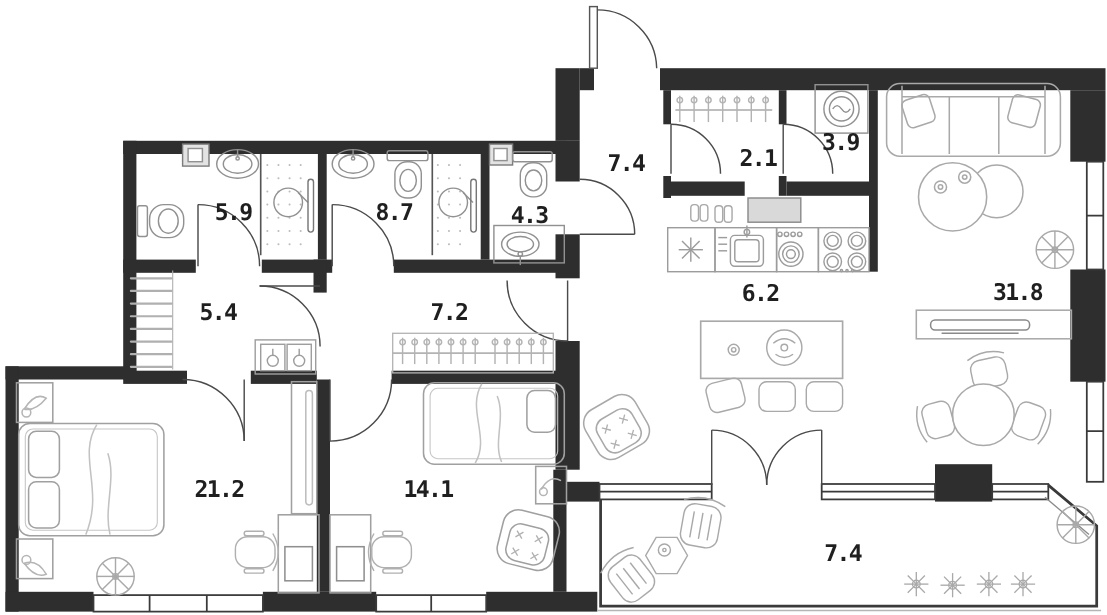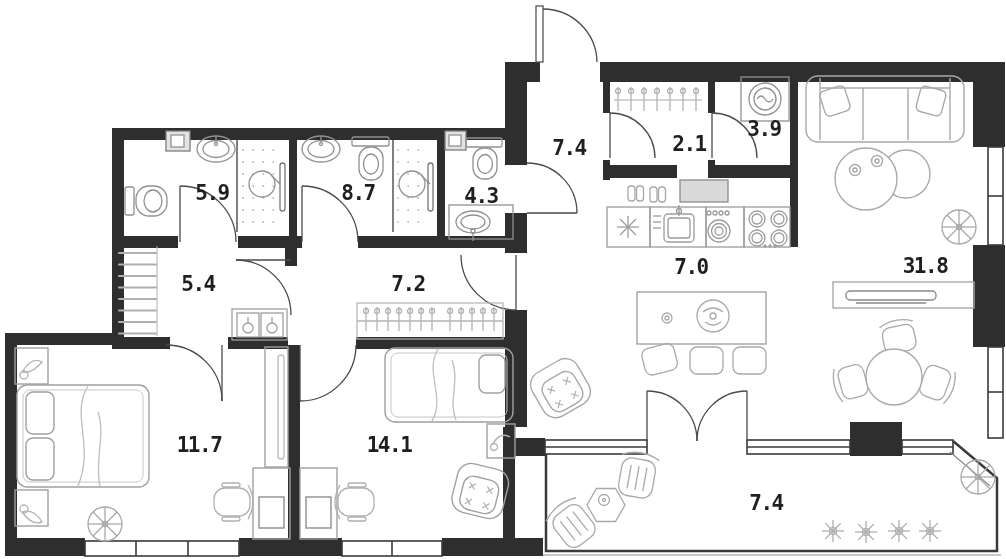--- a/index.html
+++ b/index.html
@@ -539,19 +539,19 @@
 </svg>
 
   <div class="room-label" style="left:212px;top:193px;">5.9</div>
   <div class="room-label" style="left:358px;top:193px;">8.7</div>
   <div class="room-label" style="left:481px;top:196px;">4.3</div>
   <div class="room-label" style="left:569px;top:148px;">7.4</div>
   <div class="room-label" style="left:689px;top:144px;">2.1</div>
   <div class="room-label" style="left:764px;top:129px;">3.9</div>
   <div class="room-label" style="left:198px;top:284px;">5.4</div>
   <div class="room-label" style="left:408px;top:284px;">7.2</div>
-  <div class="room-label" style="left:691px;top:267px;">7.0</div>
+  <div class="room-label" style="left:691px;top:267px;">6.2</div>
   <div class="room-label" style="left:893px;top:266px;margin-left:32px;">31.8</div>
-  <div class="room-label" style="left:199px;top:445px;">11.7</div>
+  <div class="room-label" style="left:199px;top:445px;">21.2</div>
   <div class="room-label" style="left:389px;top:445px;">14.1</div>
   <div class="room-label" style="left:766px;top:503px;">7.4</div>
 
 </div>
 
 </body></html>

